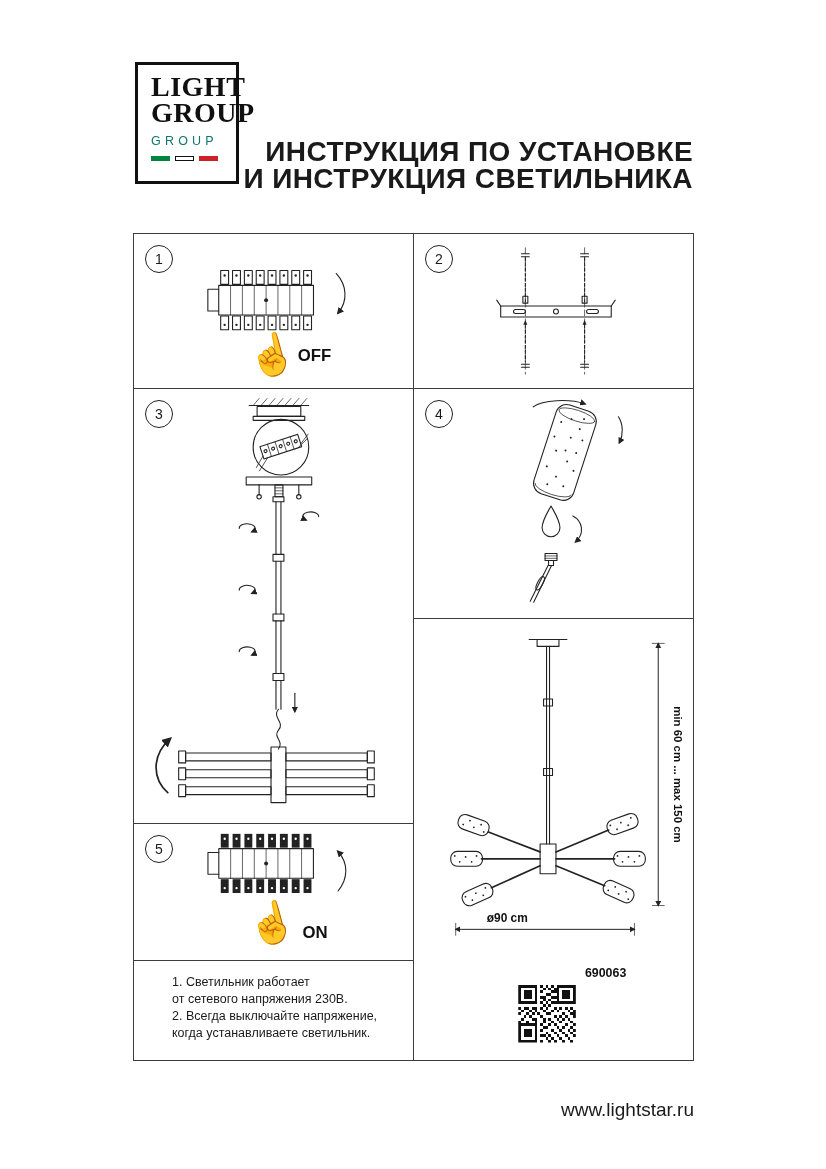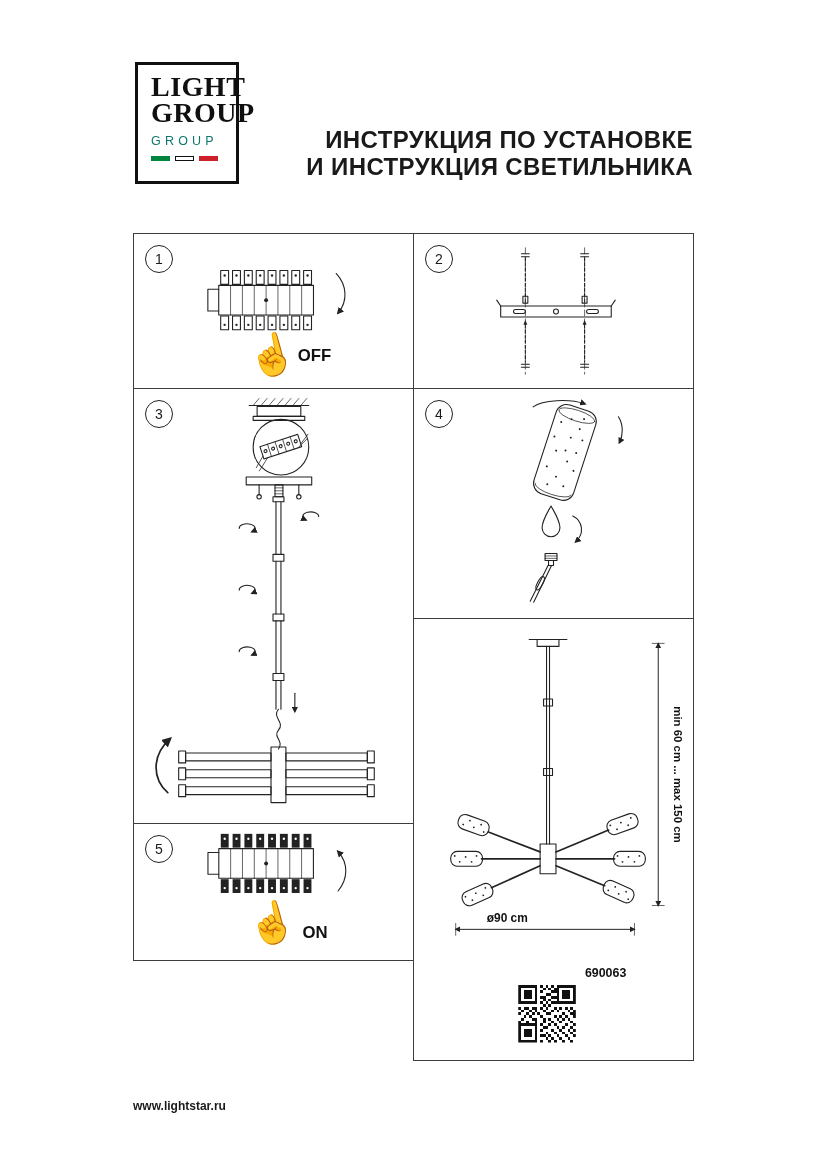--- a/index.html
+++ b/index.html
@@ -13,22 +13,22 @@
                line-height:26px; letter-spacing:0.5px; color:#101010; }
   .logo .group { font-size:12.5px; letter-spacing:4.2px; margin-top:8px; color:#0f766e; }
   .flag { display:flex; gap:5px; margin-top:8px; }
   .flag span { width:19px; height:5px; display:block; box-sizing:border-box; }
   .flag .g { background:#00853E; }
   .flag .w { background:#FFFFFF; border:1px solid #111; }
   .flag .r { background:#CD212A; }
 
   .h-series { position:absolute; right:133px; top:56px; text-align:right;
               font-weight:700; font-size:20px; line-height:27px; letter-spacing:0.6px; }
-  .h-instr  { position:absolute; right:133px; top:126px; text-align:right;
-              font-weight:700; font-size:24px; line-height:27px; letter-spacing:0.4px; }
+  .h-instr  { position:absolute; right:133px; top:138px; text-align:right;
+              font-weight:700; font-size:28px; line-height:27px; letter-spacing:0.4px; }
 
   
   .panel { position:absolute; border:1px solid #3d3d3d; box-sizing:border-box; background:#fff; }
   .badge { position:absolute; left:11px; top:11px; width:26px; height:26px;
            border:1.4px solid #222; border-radius:50%; display:flex; align-items:center;
            justify-content:center; font-size:14px; background:#fff; z-index:2; }
 
   
   .draw { position:absolute; left:0; top:0; width:100%; height:100%; }
   .draw path, .draw rect, .draw line, .draw circle, .draw ellipse, .draw polygon {
@@ -39,22 +39,22 @@
   .draw .thick { stroke-width:1.7; }
   .draw .dim   { stroke-width:1; }
   .draw text { stroke:none; fill:#111; font-family:"Liberation Sans", sans-serif; }
   .draw marker path { fill:#222; stroke:none; }
 
   
   .qr path, .qr rect { stroke:none; fill:#111; }
   .qr rect.bg { fill:#fff; }
 
   .notes-text { position:absolute; left:38px; top:13px; font-size:12.5px; line-height:17px; }
-  .footer { position:absolute; left:133px; top:1099px; width:561px; text-align:left;
-            font-weight:700; font-size:12px; }
+  .footer { position:absolute; left:133px; top:1099px; width:561px; text-align:right;
+            font-weight:400; font-size:19px; }
 </style>
 </head>
 <body>
 
 <div class="sheet">
 
   <div class="logo">
     <div class="big">LIGHT</div>
     <div class="big">GROUP</div>
     <div class="group">GROUP</div>
@@ -367,20 +367,28 @@
         <circle class="solid" cx="133" cy="40" r="2"></circle>
       </g>
       <g transform="rotate(-14 134 100)">
         <text x="114" y="116" font-size="40">☝</text>
       </g>
       <path d="M206 68 C216 56 217 40 206 28" marker-end="url(#m5)"></path>
       <text x="170" y="116" font-size="17" font-weight="bold">ON</text>
     </svg>
   </div>
 
+  <div class="panel" style="left:133px;top:960px;width:281px;height:101px">
+    <div class="notes-text">
+      <div>1. Светильник работает</div>
+      <div>от сетевого напряжения 230В.</div>
+      <div>2. Всегда выключайте напряжение,</div>
+      <div>когда устанавливаете светильник.</div>
+    </div>
+  </div>
 
   <div class="panel" style="left:413px;top:618px;width:281px;height:443px">
     <svg class="draw" viewBox="0 0 281 443">
       <defs>
         <marker id="mf" viewBox="0 0 10 10" refX="8" refY="5" markerWidth="6" markerHeight="6" orient="auto-start-reverse">
           <path d="M0 0L10 5L0 10z"></path>
         </marker>
         <g id="shadeF">
           <rect x="-7.5" y="-16" width="15" height="32" rx="6.5"></rect>
           <circle class="solid" cx="-3" cy="-10" r="0.9"></circle>

